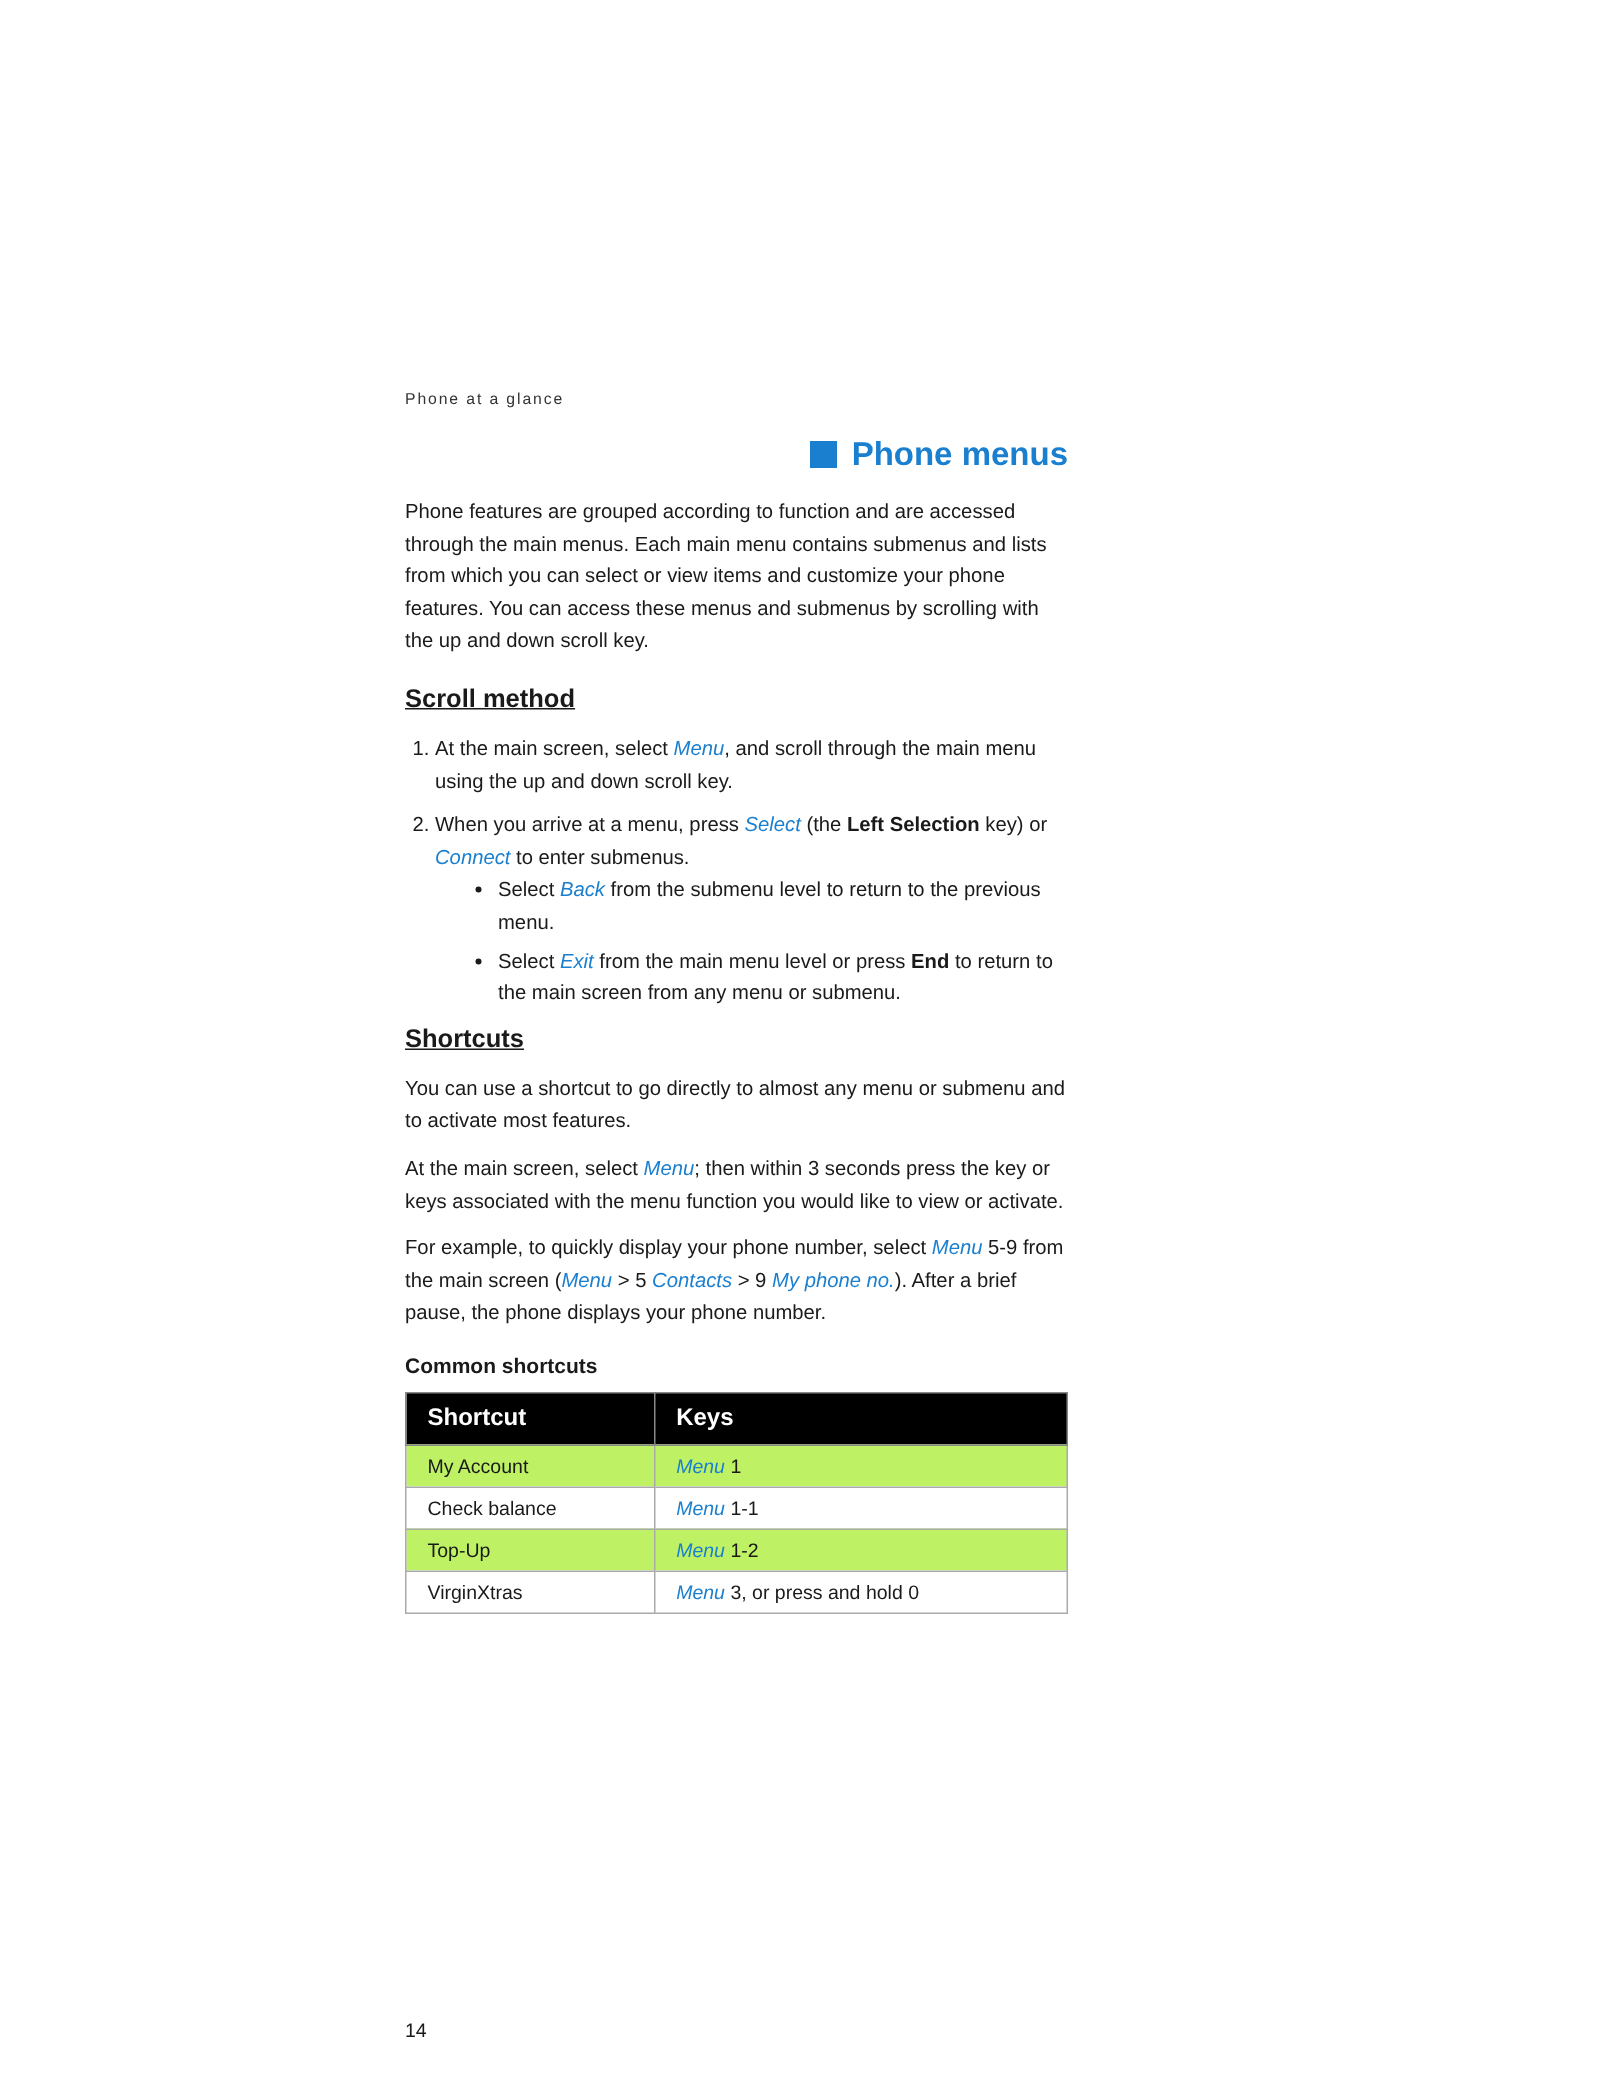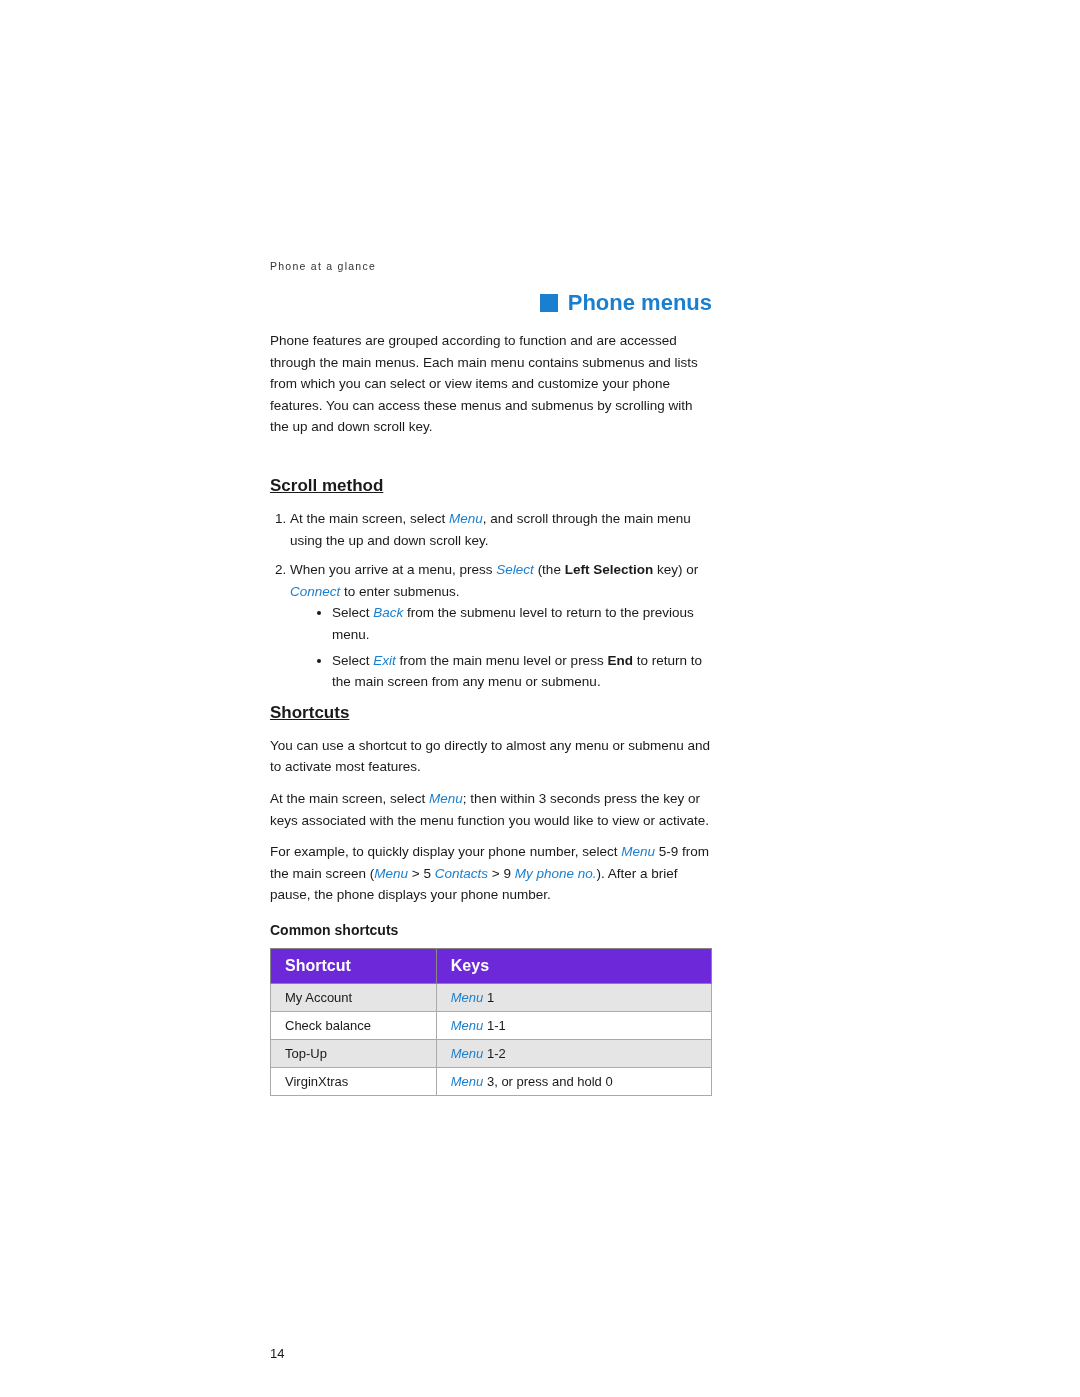--- a/index.html
+++ b/index.html
@@ -60,21 +60,21 @@
       font-size: 22px;
       font-weight: bold;
       color: #1a7fcf;
       font-family: Arial, Helvetica, sans-serif;
     }
 
     .intro-text {
       font-size: 13.5px;
       line-height: 1.6;
       color: #1a1a1a;
-      margin-bottom: 38px;
+      margin-bottom: 18px;
     }
 
     .subsection-title {
       font-size: 17px;
       font-weight: bold;
       color: #1a1a1a;
       text-decoration: underline;
       margin-bottom: 12px;
       font-family: Arial, Helvetica, sans-serif;
     }
@@ -131,35 +131,35 @@
       margin-bottom: 10px;
     }
 
     .shortcuts-table {
       width: 100%;
       border-collapse: collapse;
       margin-bottom: 30px;
     }
 
     .shortcuts-table thead tr th {
-      background-color: #6d28d9;
+      background-color: #000000;
       color: #ffffff;
       text-align: left;
       padding: 8px 14px;
       font-size: 16px;
       font-weight: bold;
       border: 1px solid #888;
     }
 
     .shortcuts-table tbody tr td {
       padding: 6px 14px;
       font-size: 13px;
       border: 1px solid #aaa;
       color: #1a1a1a;
-      background: #e5e5e5;
+      background: #bef264;
     }
 
     .shortcuts-table tbody tr:nth-child(even) td {
       background: #ffffff;
     }
 
     .page-number {
       position: absolute;
       bottom: 36px;
       left: 270px;

